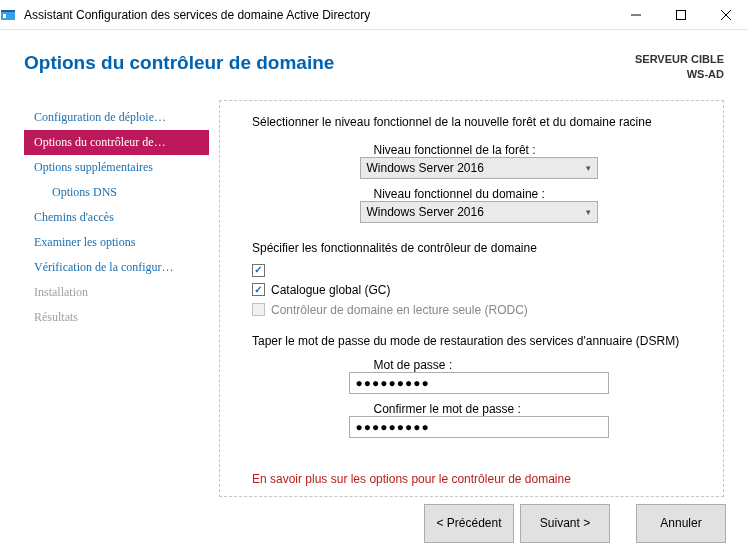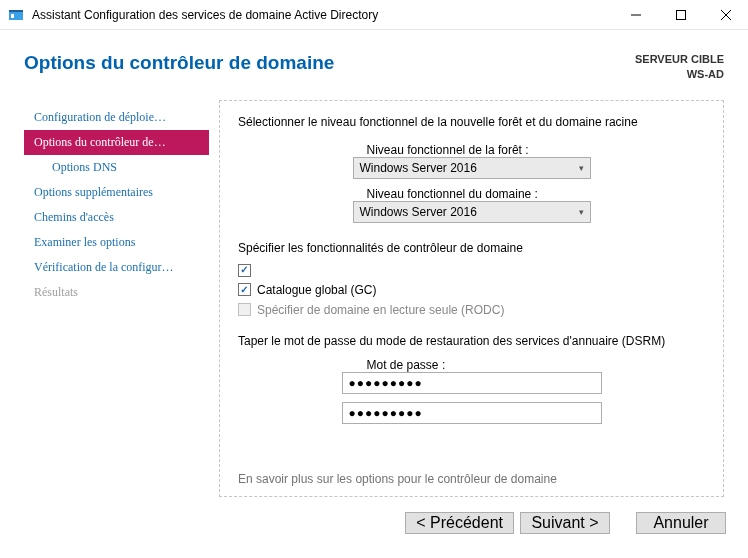--- a/index.html
+++ b/index.html
@@ -11,21 +11,21 @@
     background: #fff;
     width: 748px;
     height: 558px;
     overflow: hidden;
   }
   .window { width: 748px; height: 558px; display: flex; flex-direction: column; }
   .titlebar {
     height: 30px;
     display: flex;
     align-items: center;
-    padding: 0 0 0 8px;
+    padding: 0 0 0 0;
     border-bottom: 1px solid #e5e5e5;
   }
   .titlebar-icon {
     width: 16px; height: 16px; margin-right: 8px;
     display: inline-flex; align-items: center; justify-content: center;
   }
   .titlebar-text { flex: 1; font-size: 12px; color: #000; }
   .win-controls { display: flex; }
   .win-btn {
     width: 45px; height: 30px;
@@ -78,21 +78,21 @@
     background: #be185d;
     color: #fff;
   }
   .step.sub { padding-left: 28px; }
   .step.disabled { color: #a0a0a0; cursor: default; }
 
   .content {
     flex: 1;
     margin: 5px 24px 5px 10px;
     border: 1px dashed #c5c5c5;
-    padding: 14px 18px 10px 18px;
+    padding: 14px 18px 10px 32px;
     font-size: 12px;
     display: flex;
     flex-direction: column;
   }
   .row { display: flex; align-items: center; margin: 4px 0; flex-direction: column; }
   .row-label { width: 210px; }
   .select {
     width: 238px;
     height: 22px;
     border: 1px solid #adadad;
@@ -128,41 +128,41 @@
     padding: 0 6px;
     display: flex;
     align-items: center;
     font-family: Arial, sans-serif;
     letter-spacing: 1px;
     background: #fff;
   }
 
   .content-spacer { flex: 1; }
   .learn-more {
-    color: #737373;
+    color: #b91c1c;
     padding-top: 8px;
     cursor: pointer;
   }
 
   .footer {
     height: 56px;
     border-top: 0;
     display: flex;
     justify-content: flex-end;
     align-items: center;
     padding: 0 22px 14px 0;
     gap: 6px;
   }
   .spacer8 { width: 14px; }
   .btn {
     min-width: 90px;
-    height: 22px;
+    height: 39px;
     border: 1px solid #adadad;
     background: #e1e1e1;
-    font-size: 16px;
+    font-size: 12px;
     display: inline-flex;
     align-items: center;
     justify-content: center;
     padding: 0 10px;
     cursor: pointer;
   }
   .btn.disabled { color: #9b9b9b; border-color: #d0d0d0; cursor: default; }
 </style>
 </head>
 <body>
@@ -204,25 +204,26 @@
       <div class="target-label">SERVEUR CIBLE</div>
       <div class="target-value">WS-AD</div>
     </div>
   </div>
 
   <div class="body-area">
 
     <div class="sidebar">
       <div class="step">Configuration de déploie…</div>
       <div class="step active">Options du contrôleur de…</div>
+      <div class="step">Options supplémentaires</div>
       <div class="step sub">Options DNS</div>
-      <div class="step">Options supplémentaires</div>
       <div class="step">Chemins d'accès</div>
       <div class="step">Examiner les options</div>
       <div class="step">Vérification de la configur…</div>
+      <div class="step disabled">Installation</div>
       <div class="step disabled">Résultats</div>
     </div>
 
     <div class="content">
       <div style="margin-bottom:10px;">Sélectionner le niveau fonctionnel de la nouvelle forêt et du domaine racine</div>
 
       <div class="row">
         <div class="row-label">Niveau fonctionnel de la forêt :</div>
         <div class="select">
           <span>Windows Server 2016</span>
@@ -242,32 +243,33 @@
 
       <div class="check-row">
         <span class="check checked"></span>
       </div>
       <div class="check-row">
         <span class="check checked"></span>
         <span>Catalogue global (GC)</span>
       </div>
       <div class="check-row">
         <span class="check disabled"></span>
-        <span class="check-label disabled">Spécifier de domaine en lecture seule (RODC)</span>
+        <span class="check-label disabled">Contrôleur de domaine en lecture seule (RODC)</span>
       </div>
 
       <div class="section-label">Taper le mot de passe du mode de restauration des services d'annuaire (DSRM)</div>
 
       <div class="row">
         <div class="row-label">Mot de passe :</div>
         <div class="pw-input">
           <span>●●●●●●●●●</span>
         </div>
       </div>
       <div class="row">
+        <div class="row-label">Confirmer le mot de passe :</div>
         <div class="pw-input">
           <span>●●●●●●●●●</span>
         </div>
       </div>
 
       <div class="content-spacer"></div>
       <div class="learn-more">En savoir plus sur les options pour le contrôleur de domaine</div>
     </div>
   </div>
 

